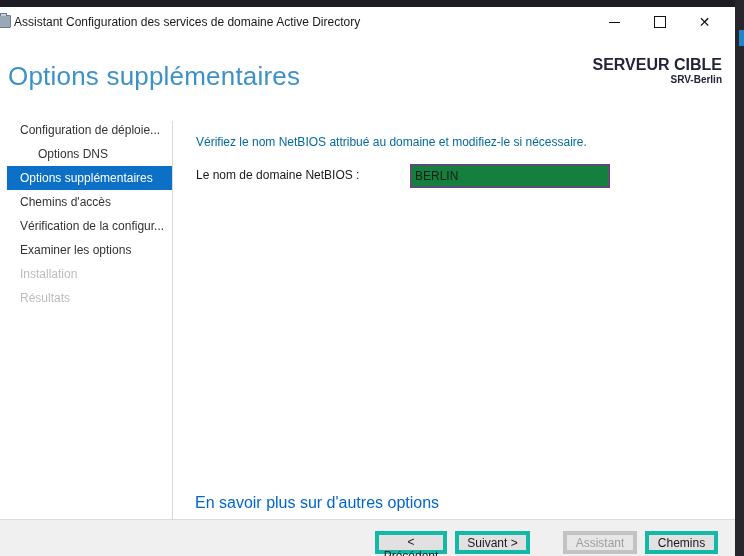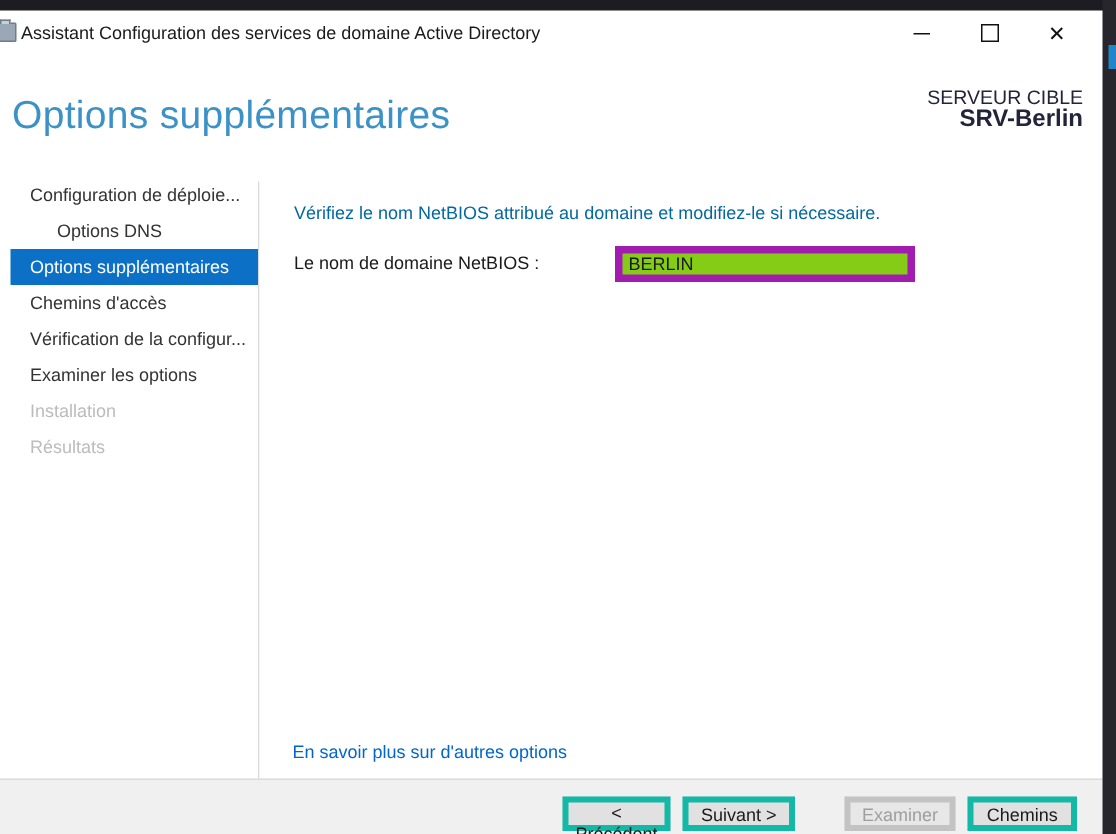--- a/index.html
+++ b/index.html
@@ -25,41 +25,41 @@
   .wc{width:45px;height:30px;display:flex;align-items:center;justify-content:center;cursor:default;}
   .glyph-min{display:block;width:11px;height:0;border-top:1px solid #111;}
   .glyph-max{display:block;width:10px;height:10px;border:1px solid #111;}
   .glyph-close{font-size:14px;color:#111;line-height:1;}
 
   
   .header{position:absolute;left:0;top:30px;width:735px;height:84px;background:#ffffff;}
   .page-title{position:absolute;left:8px;top:24px;margin:0;font-size:26px;line-height:30px;font-weight:300;
     color:var(--title-blue,#3c92c6);letter-spacing:0.2px;white-space:nowrap;}
   .target{position:absolute;right:13px;top:20px;text-align:right;color:#23233a;}
-  .target .t-label{font-size:13px;font-weight:normal;line-height:15px;margin-left:16px;}
-  .target .t-name{font-size:16px;font-weight:bold;line-height:15px;text-align:right;}
+  .target .t-label{font-size:16px;font-weight:bold;line-height:15px;margin-left:16px;}
+  .target .t-name{font-size:10px;font-weight:bold;line-height:15px;text-align:right;}
 
   
   .sidebar{position:absolute;left:0;top:111px;width:172px;height:408px;background:#ffffff;}
   .nav-item{position:relative;margin-left:7px;width:165px;height:24px;line-height:24px;
     padding-left:13px;box-sizing:border-box;font-size:12px;color:#333333;white-space:nowrap;
     overflow:hidden;cursor:default;}
   .nav-item.indent{padding-left:31px;}
   .nav-item.selected{background:var(--accent-blue,#0c70c7);color:#ffffff;}
   .nav-item.disabled{color:#bcbcbc;}
   .v-divider{position:absolute;left:172px;top:114px;width:1px;height:405px;background:#d9d9d9;}
 
   
   .content{position:absolute;left:173px;top:111px;width:562px;height:408px;background:#ffffff;}
   .instruction{position:absolute;left:23px;top:17px;margin:0;font-size:12px;color:#0369a1;white-space:nowrap;}
   .field-label{position:absolute;left:23px;top:50px;font-size:12px;color:#1a1a1a;white-space:nowrap;}
   .netbios-input{position:absolute;left:237px;top:46px;width:200px;height:24px;box-sizing:border-box;
-    border:5px solid #a21caf;background:#84cc16;font-family:"Liberation Sans",sans-serif;
+    border:1px solid #a21caf;background:#15803d;font-family:"Liberation Sans",sans-serif;
     font-size:12px;color:#1a1a1a;padding:0 0 0 4px;outline:none;}
-  .learn-link{position:absolute;left:22px;top:376px;font-size:12px;color:var(--link-blue,#0066cc);
+  .learn-link{position:absolute;left:22px;top:376px;font-size:16px;color:var(--link-blue,#0066cc);
     text-decoration:none;white-space:nowrap;cursor:pointer;}
 
   
   .footer{position:absolute;left:0;top:512px;width:735px;height:37px;background:#f0f0f0;border-top:1px solid #dcdcdc;box-sizing:content-box;}
   .btn{position:absolute;top:11px;height:23px;box-sizing:border-box;
     background:#e1e1e1;border:4px solid #14b8a6;font-family:"Liberation Sans",sans-serif;
     font-size:12px;color:#1a1a1a;padding:0;cursor:default;}
   .btn.disabled{background:#e7e7e7;border-color:#c3c3c3;color:#9e9e9e;}
   .btn-prev{left:375px;width:72px;}
   .btn-next{left:455px;width:75px;}
@@ -114,17 +114,17 @@
   <div class="content">
     <p class="instruction">Vérifiez le nom NetBIOS attribué au domaine et modifiez-le si nécessaire.</p>
     <span class="field-label">Le nom de domaine NetBIOS :</span>
     <input class="netbios-input" type="text" value="BERLIN" style="">
     <a class="learn-link">En savoir plus sur d'autres options</a>
   </div>
 
   <div class="footer">
     <button class="btn btn-prev">&lt; Précédent</button>
     <button class="btn btn-next">Suivant &gt;</button>
-    <button class="btn btn-install disabled" disabled="">Examiner</button>
+    <button class="btn btn-install disabled" disabled="">Assistant</button>
     <button class="btn btn-cancel">Chemins</button>
   </div>
 
 </div>
 
 </body></html>

